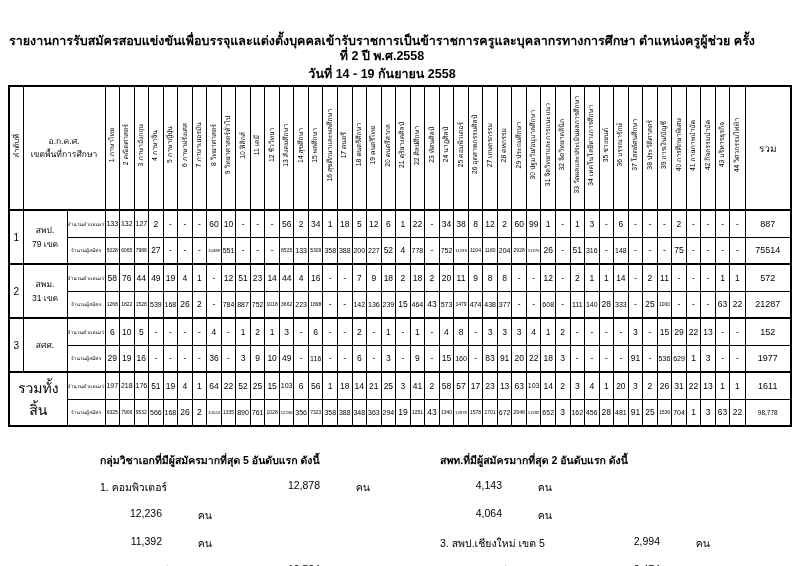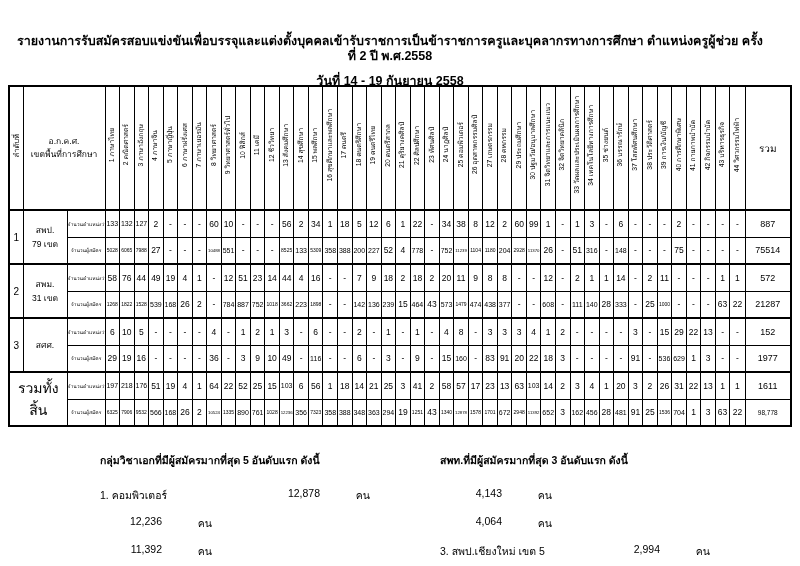--- a/index.html
+++ b/index.html
@@ -1,20 +1,20 @@
 <!DOCTYPE html>
 <html><head>
 <meta charset="utf-8">
 <style>
   html,body{margin:0;padding:0;background:#e8e8e8;}
   .page{position:relative;width:800px;height:566px;background:#ffffff;margin:0 auto;
         font-family:"Liberation Sans","DejaVu Sans",sans-serif;color:#000;overflow:hidden;}
-  .titleblock{position:absolute;top:34px;left:16px;width:748px;text-align:center;}
+  .titleblock{position:absolute;top:34px;left:8px;width:748px;text-align:center;}
   .title{font-size:12.5px;font-weight:bold;line-height:1.2;}
-  .subtitle{font-size:12.5px;font-weight:bold;margin-top:7px;}
+  .subtitle{font-size:12.5px;font-weight:bold;}
   table.report{position:absolute;left:8px;top:85px;width:784px;border-collapse:collapse;
         table-layout:fixed;border:2px solid #000;}
   table.report th, table.report td{border:1px solid #000;padding:0;text-align:center;
         vertical-align:middle;overflow:hidden;}
   thead th{height:122px;font-weight:normal;}
   th.corner1 span, th.subj span{display:inline-block;writing-mode:vertical-rl;
         transform:rotate(180deg);white-space:nowrap;line-height:1;max-height:118px;}
   th.corner1 span{font-size:7.5px;}
   th.subj{vertical-align:bottom;}
   th.subj span{font-size:6.8px;margin-bottom:2px;}
@@ -24,21 +24,21 @@
   tbody tr.gstart td{border-top:2px solid #000;}
   td.no{font-size:10px;}
   td.name{font-size:8.5px;line-height:1.7;}
   td.grand{font-size:14px;}
   td.sublabel{font-size:5px;white-space:nowrap;}
   td.cell{white-space:nowrap;}
   .fz2{font-size:8.5px;} .fz3{font-size:7px;} .fz4{font-size:5px;} .fz5{font-size:4.3px;}
   td.rowtotal{font-size:9px;}
   td.rowtotal.big{font-size:6.5px;}
   .summary{position:absolute;width:330px;font-size:10.5px;}
-  .summary .stitle{font-weight:bold;font-size:10.5px;margin-bottom:18px;}
+  .summary .stitle{font-weight:bold;font-size:10.5px;margin-bottom:10px;}
   .srow{display:flex;margin-bottom:11px;}
   .slab{width:158px;}
   .sval{width:62px;text-align:right;}
   .sunit{width:50px;text-align:right;}
   #sumleft{left:100px;top:452px;}
   #sumright{left:440px;top:452px;}
 </style>
 </head>
 <body>
 
@@ -571,21 +571,21 @@
         <span class="sval">11,392</span>
         <span class="sunit">คน</span>
       </div>
       <div class="srow">
         <span class="slab">4. วิทยาศาสตร์</span>
         <span class="sval">10,524</span>
         <span class="sunit">คน</span>
       </div>
     </div>
   <div class="summary" id="sumright">
-    <div class="stitle">สพท.ที่มีผู้สมัครมากที่สุด 3 อันดับแรก ดังนี้</div>
+    <div class="stitle">สพท.ที่มีผู้สมัครมากที่สุด 2 อันดับแรก ดังนี้</div>
   <div class="srow">
         <span class="sval">4,143</span>
         <span class="sunit">คน</span>
       </div>
       <div class="srow">
         <span class="sval">4,064</span>
         <span class="sunit">คน</span>
       </div>
       <div class="srow">
         <span class="slab">3. สพป.เชียงใหม่ เขต 5</span>

